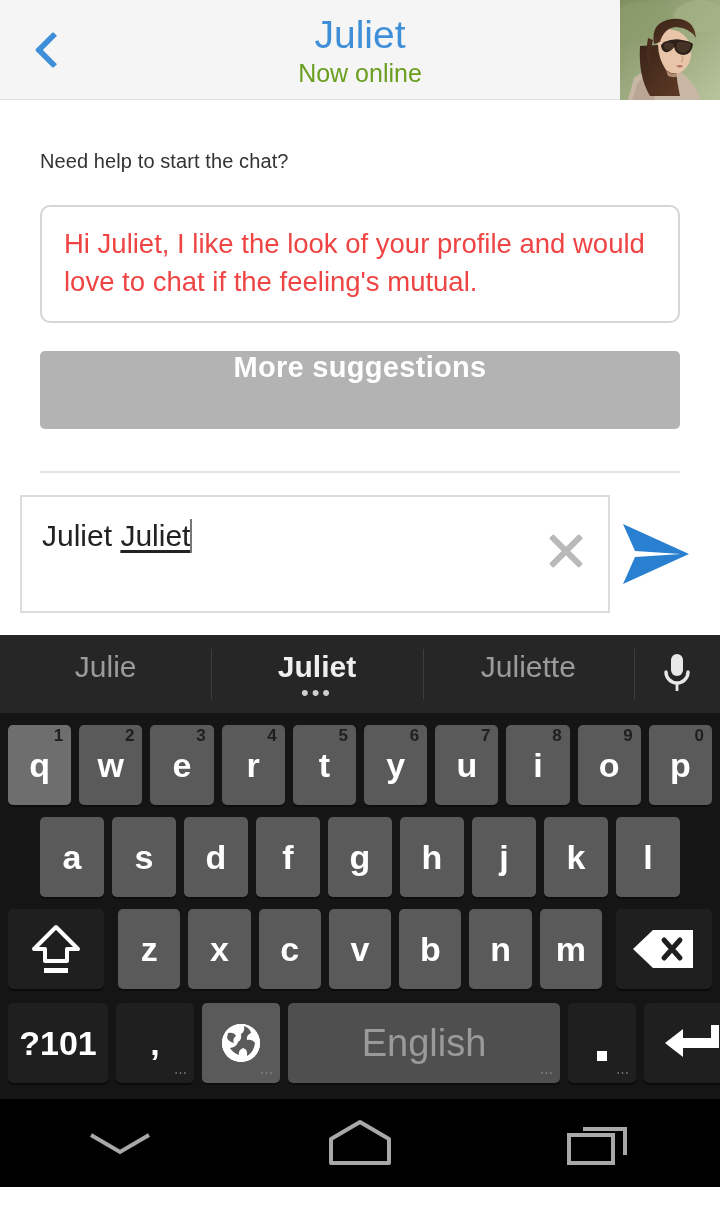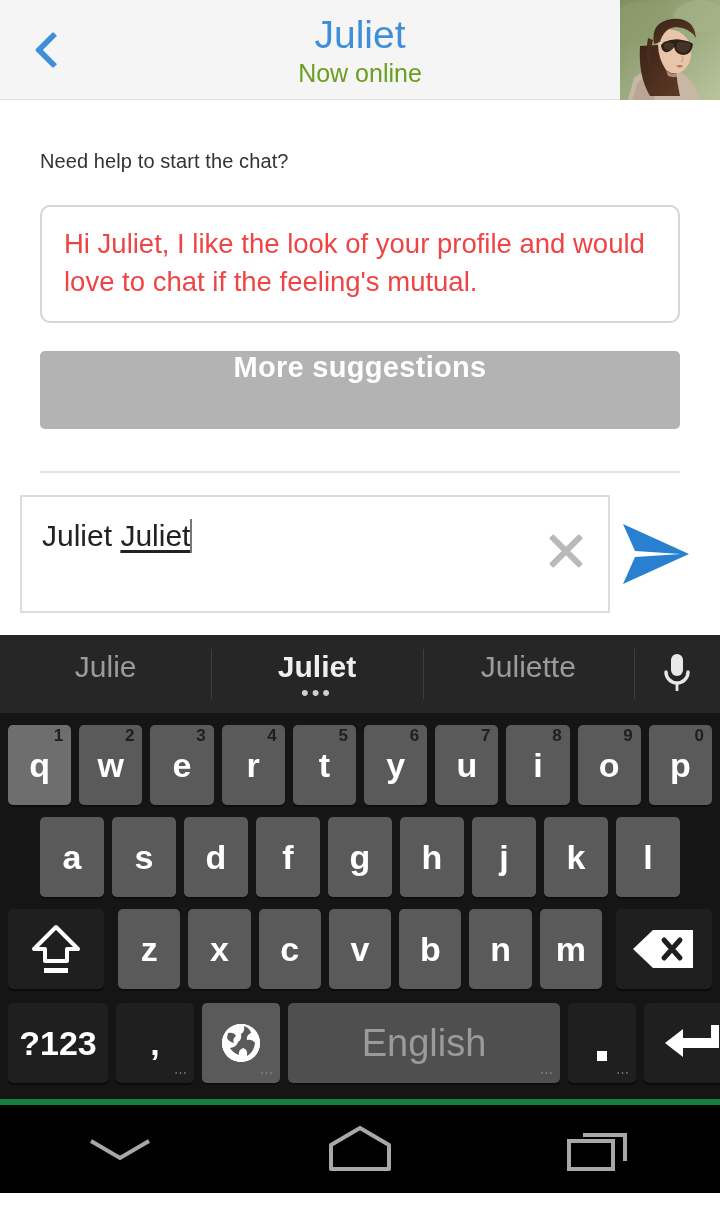--- a/index.html
+++ b/index.html
@@ -109,21 +109,21 @@
   }
   .clear-btn span:first-child { transform: rotate(45deg); }
   .clear-btn span:last-child { transform: rotate(-45deg); }
   .send-btn {
     width: 92px; height: 118px;
     display: flex; align-items: center; justify-content: center;
     cursor: pointer;
   }
 
   
-  .keyboard { background: #15803d; padding-bottom: 6px; }
+  .keyboard { background: #c4b5fd; padding-bottom: 0; }
   .kb-suggest {
     height: 78px; background: #262626;
     display: flex; align-items: center;
     position: relative;
   }
   .kb-sug {
     flex: 1; height: 78px; position: relative;
     display: flex; flex-direction: column; align-items: center; justify-content: center;
     cursor: pointer;
   }
@@ -401,21 +401,21 @@
         <div class="key dark fn-back">
           <svg width="66" height="46" viewBox="0 0 66 46">
             <path d="M22 4 L62 4 L62 42 L22 42 L2 23 Z" fill="#ffffff"></path>
             <path d="M33 14 L49 32 M49 14 L33 32" stroke="#1f1f1f" stroke-width="5" stroke-linecap="round"></path>
           </svg>
         </div>
       </div>
 
       <div class="kb-row r4">
         <div class="key dark fn-123">
-          <span class="key-label">?123</span>
+          <span class="key-label">?101</span>
         </div>
         <div class="key dark fn-comma">
           <span class="key-label">,</span>
           <span class="key-dots">⋯</span>
         </div>
         <div class="key fn-globe">
           <svg width="48" height="48" viewBox="0 0 48 48">
             <circle cx="24" cy="24" r="19" fill="#ffffff"></circle>
             <path d="M24 5 a19 19 0 0 0 0 38 a19 19 0 0 0 0 -38 Z" fill="#ffffff"></path>
             <path d="M11 14 Q17 13 19 17 Q15 20 17 24 Q12 23 10 19 Z M27 7 Q33 9 34 14 Q29 16 30 21 Q35 20 38 24 Q37 33 30 37 Q31 30 26 29 Q21 31 22 36 Q16 34 13 29 Q20 28 21 23 Q25 21 24 15 Q28 13 27 7 Z" fill="#5a5a5a"></path>

